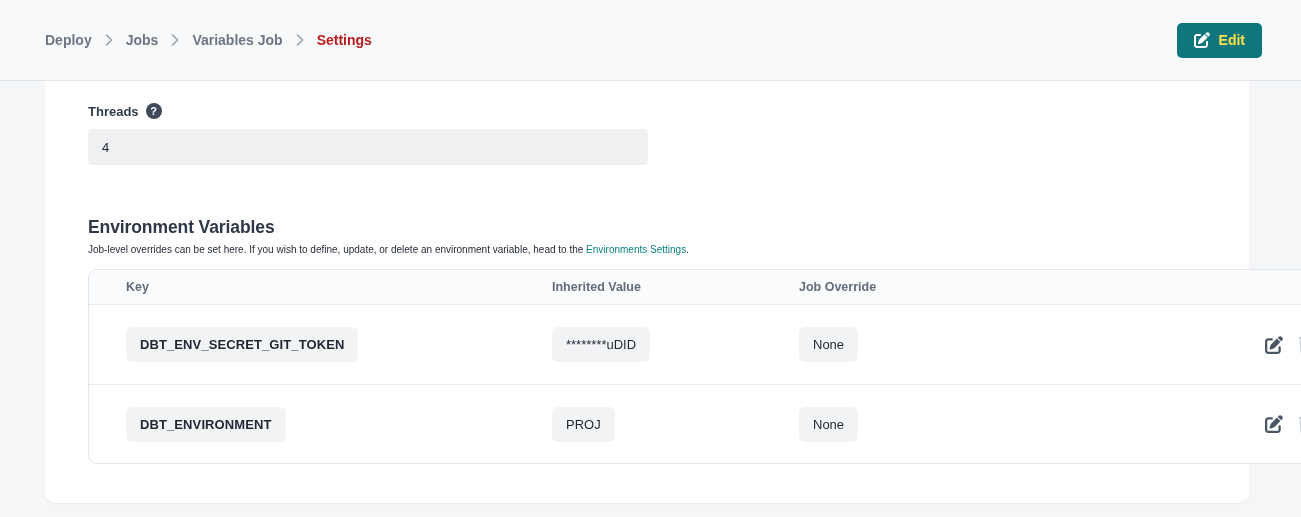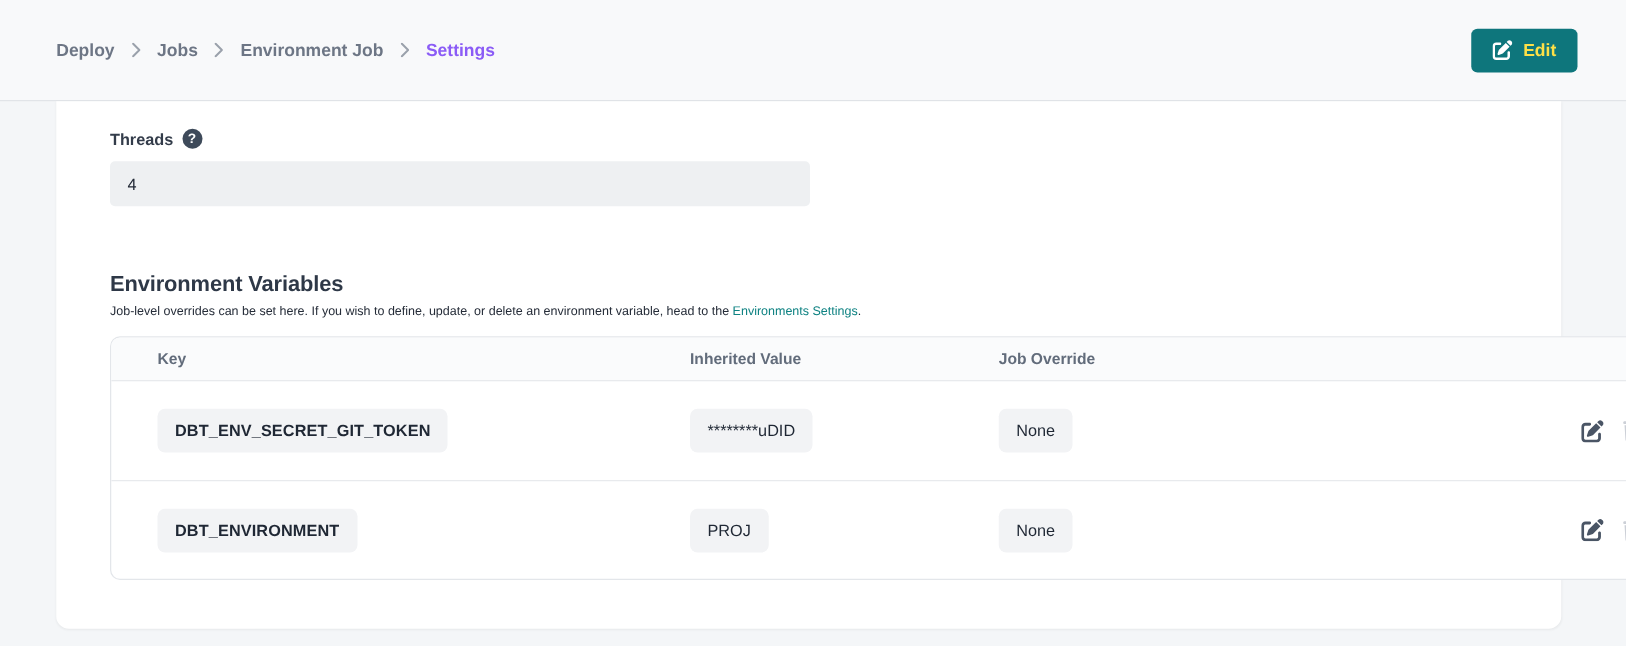--- a/index.html
+++ b/index.html
@@ -24,21 +24,21 @@
   
   .header-bar{
     position:absolute;top:0;left:0;width:1301px;height:81px;
     background:var(--header-bg);
     border-bottom:1px solid #e1e4e8;
     display:flex;align-items:center;justify-content:space-between;
     padding:0 39px 0 45px;
   }
   .breadcrumb{display:flex;align-items:center;gap:13px;font-size:14px;font-weight:700;}
   .crumb{color:var(--ink-soft);cursor:pointer;}
-  .crumb.current{color:#8b5cf6;}
+  .crumb.current{color:#b91c1c;}
   .crumb-sep{display:flex;align-items:center;color:#9aa1ab;}
   .edit-btn{
     display:flex;align-items:center;gap:9px;
     background:var(--accent_teal);color:#fde047;
     border:none;border-radius:5px;
     height:35px;padding:0 17px;
     font-family:inherit;font-size:14px;font-weight:700;
     cursor:pointer;
   }
 
@@ -120,21 +120,21 @@
       <svg width="8" height="12" viewBox="0 0 8 12">
           <path d="M1.5 1l5 5-5 5" fill="none" stroke="currentColor" stroke-width="1.6" stroke-linecap="round" stroke-linejoin="round"></path>
         </svg>
     </span>
     <span class="crumb">Jobs</span>
     <span class="crumb-sep">
       <svg width="8" height="12" viewBox="0 0 8 12">
           <path d="M1.5 1l5 5-5 5" fill="none" stroke="currentColor" stroke-width="1.6" stroke-linecap="round" stroke-linejoin="round"></path>
         </svg>
     </span>
-    <span class="crumb">Environment Job</span>
+    <span class="crumb">Variables Job</span>
     <span class="crumb-sep">
       <svg width="8" height="12" viewBox="0 0 8 12">
           <path d="M1.5 1l5 5-5 5" fill="none" stroke="currentColor" stroke-width="1.6" stroke-linecap="round" stroke-linejoin="round"></path>
         </svg>
     </span>
     <span class="crumb current">Settings</span>
   </nav>
 
   <button class="edit-btn">
     <span style="display:flex;">

